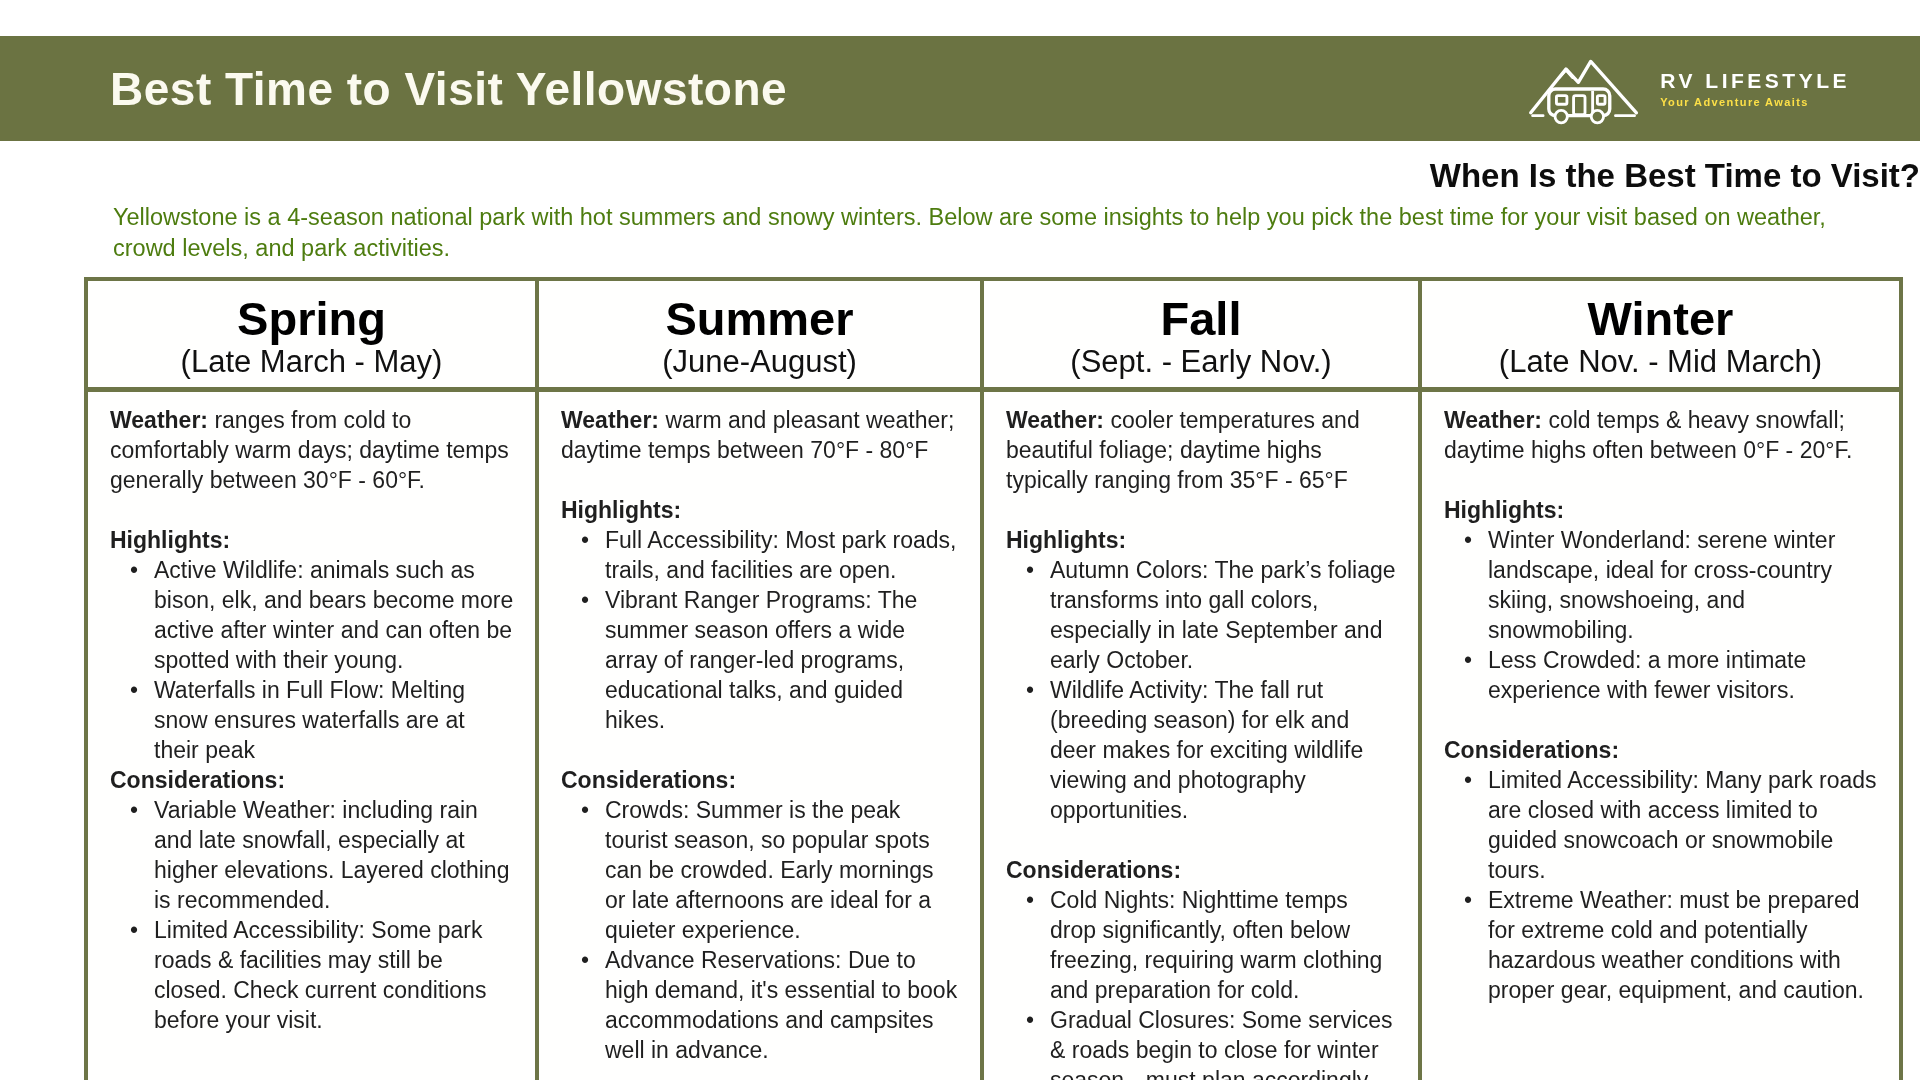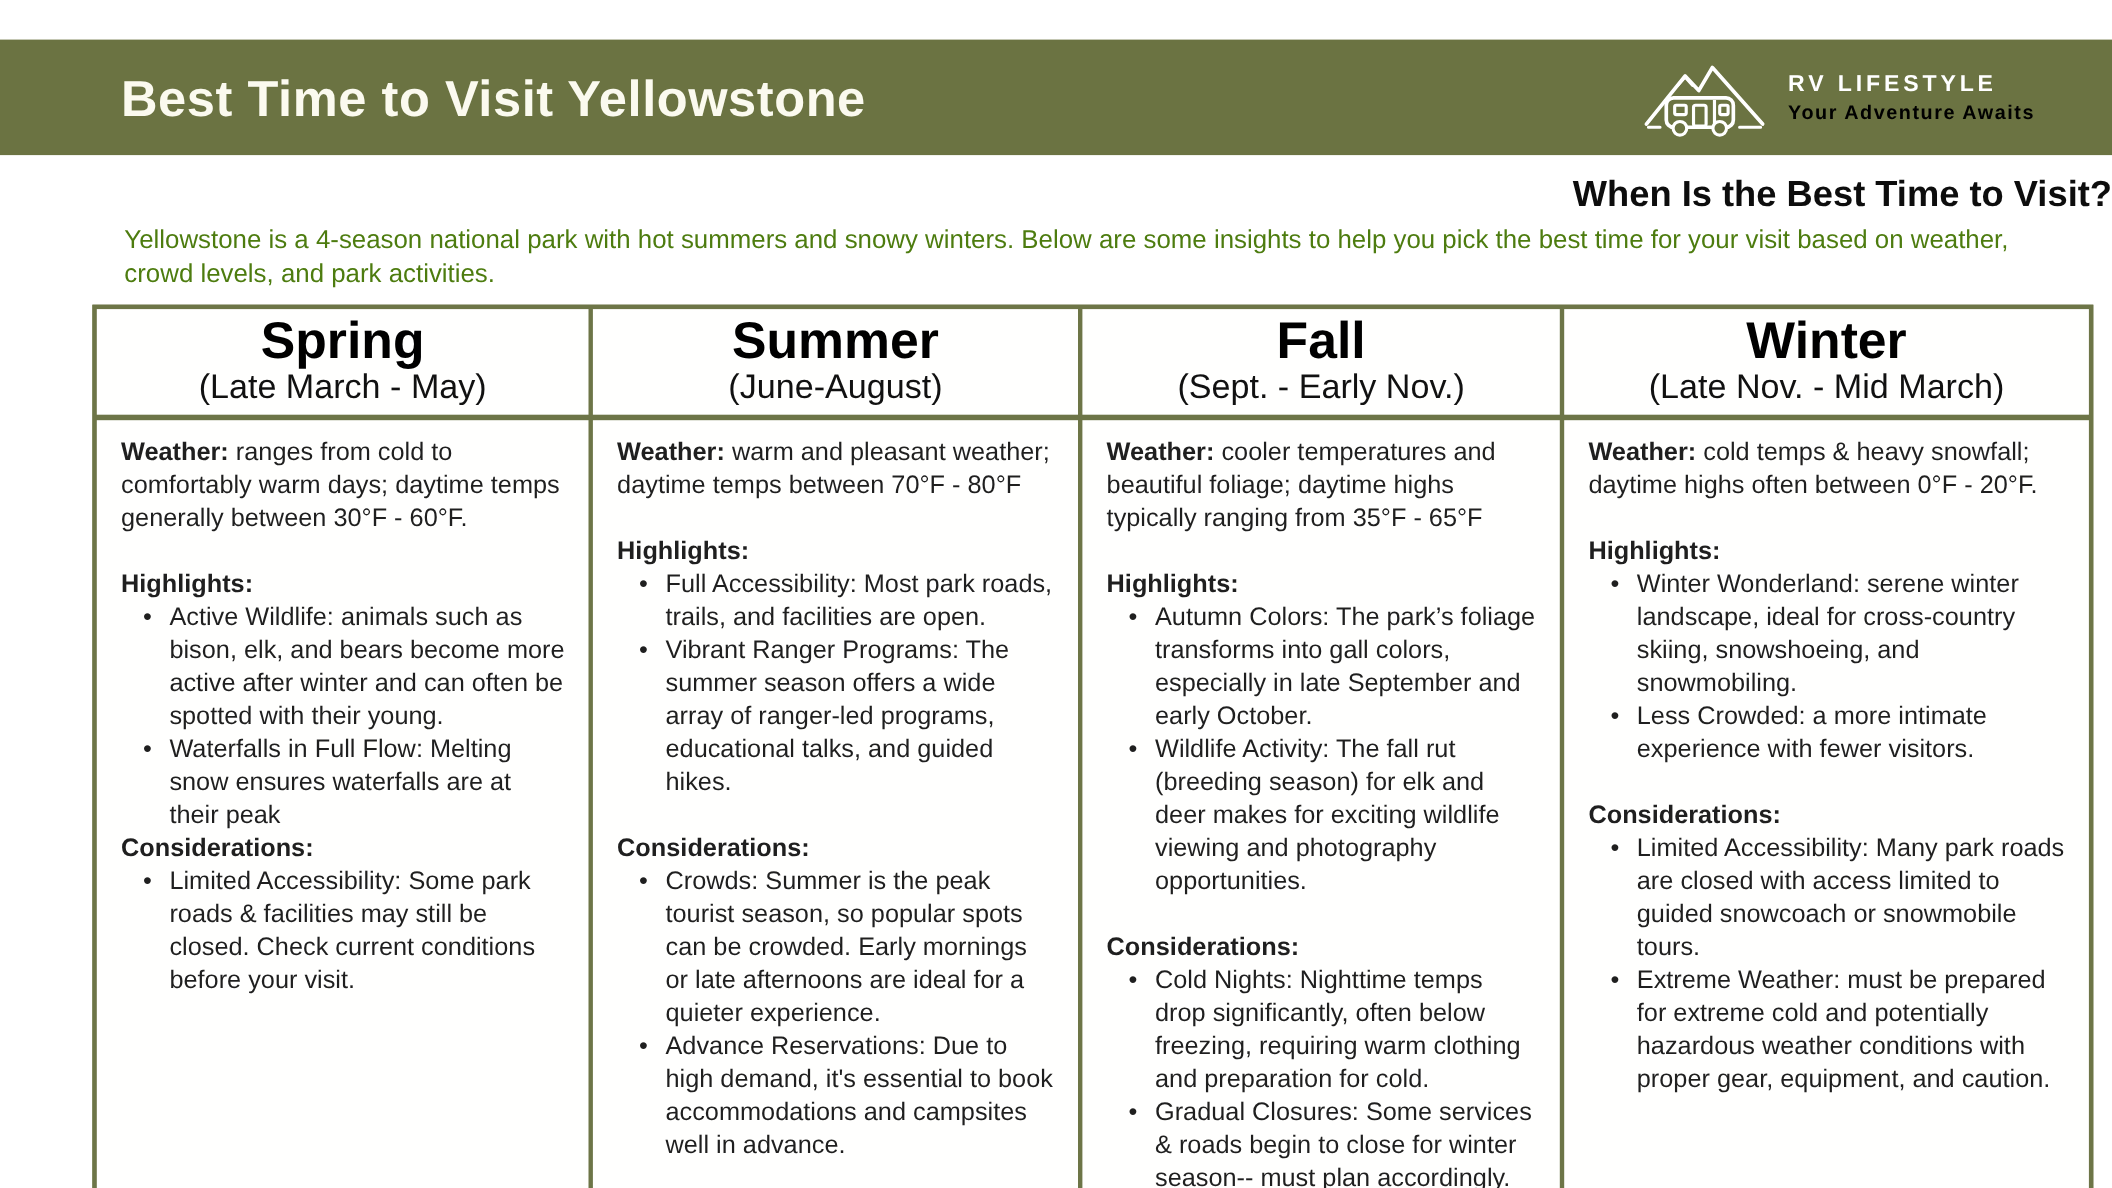--- a/index.html
+++ b/index.html
@@ -24,38 +24,38 @@
   .title {
     color:#FBFAEF;
     font-size:46px;
     font-weight:700;
     letter-spacing:0.5px;
     white-space:nowrap;
   }
   .logo { display:flex; align-items:center; gap:16px; }
   .logo-icon { width:118px; height:80px; flex:none; }
   .brand { color:#ffffff; font-size:21px; font-weight:700; letter-spacing:3.5px; white-space:nowrap; }
-  .tagline { color:#000000; font-size:18px; font-weight:700; letter-spacing:1.4px; margin-top:3px; white-space:nowrap; }
+  .tagline { color:#fde047; font-size:11px; font-weight:700; letter-spacing:1.4px; margin-top:3px; white-space:nowrap; }
 
   
   .content { padding:16px 0 0 113px; }
   .section-heading { font-size:33px; font-weight:700; color:#0d0d0d;text-align:right; }
   .intro { font-size:23.5px; line-height:31px; margin-top:7px; max-width:1735px; color:#4d7c0f; }
 
   
   .season-table {
     margin:13px 0 0 -29px;          
     width:1819px;
     display:grid;
     grid-template-columns:447px 441px 434px 477px;
     gap:5px 4px;
     background:#6D7547;
     border:4px solid #6D7547;
   }
-  .th { background:#fffffe; text-align:center; padding:2px 4px 8px; }
+  .th { background:#fffffe; text-align:center; padding:12px 4px 8px; }
   .season-name { font-size:47px; font-weight:800; line-height:52px; color:#000000; }
   .season-dates { font-size:31px; line-height:34px; color:#111111; }
   .td {
     background:#fffffe;
     padding:13px 20px 14px 22px;
     font-size:23px;
     line-height:30px;
     min-height:652px;
   }
   .weather { margin-bottom:30px; }
@@ -119,20 +119,21 @@
 
       <div class="td tight-cons">
         <p class="weather"><strong>Weather:</strong> <span>ranges from cold to comfortably warm days; daytime temps generally between 30°F - 60°F.</span></p>
         <p class="label">Highlights:</p>
         <ul class="bullets">
           <li>Active Wildlife: animals such as bison, elk, and bears become more active after winter and can often be spotted with their young.</li>
           <li>Waterfalls in Full Flow: Melting snow ensures waterfalls are at their peak</li>
         </ul>
         <p class="label cons">Considerations:</p>
         <ul class="bullets">
+          <li>Variable Weather: including rain and late snowfall, especially at higher elevations. Layered clothing is recommended.</li>
           <li>Limited Accessibility: Some park roads &amp; facilities may still be closed. Check current conditions before your visit.</li>
         </ul>
       </div>
 
       <div class="td">
         <p class="weather"><strong>Weather:</strong> <span>warm and pleasant weather; daytime temps between 70°F - 80°F</span></p>
         <p class="label">Highlights:</p>
         <ul class="bullets">
           <li>Full Accessibility: Most park roads, trails, and facilities are open.</li>
           <li>Vibrant Ranger Programs: The summer season offers a wide array of ranger-led programs, educational talks, and guided hikes.</li>

